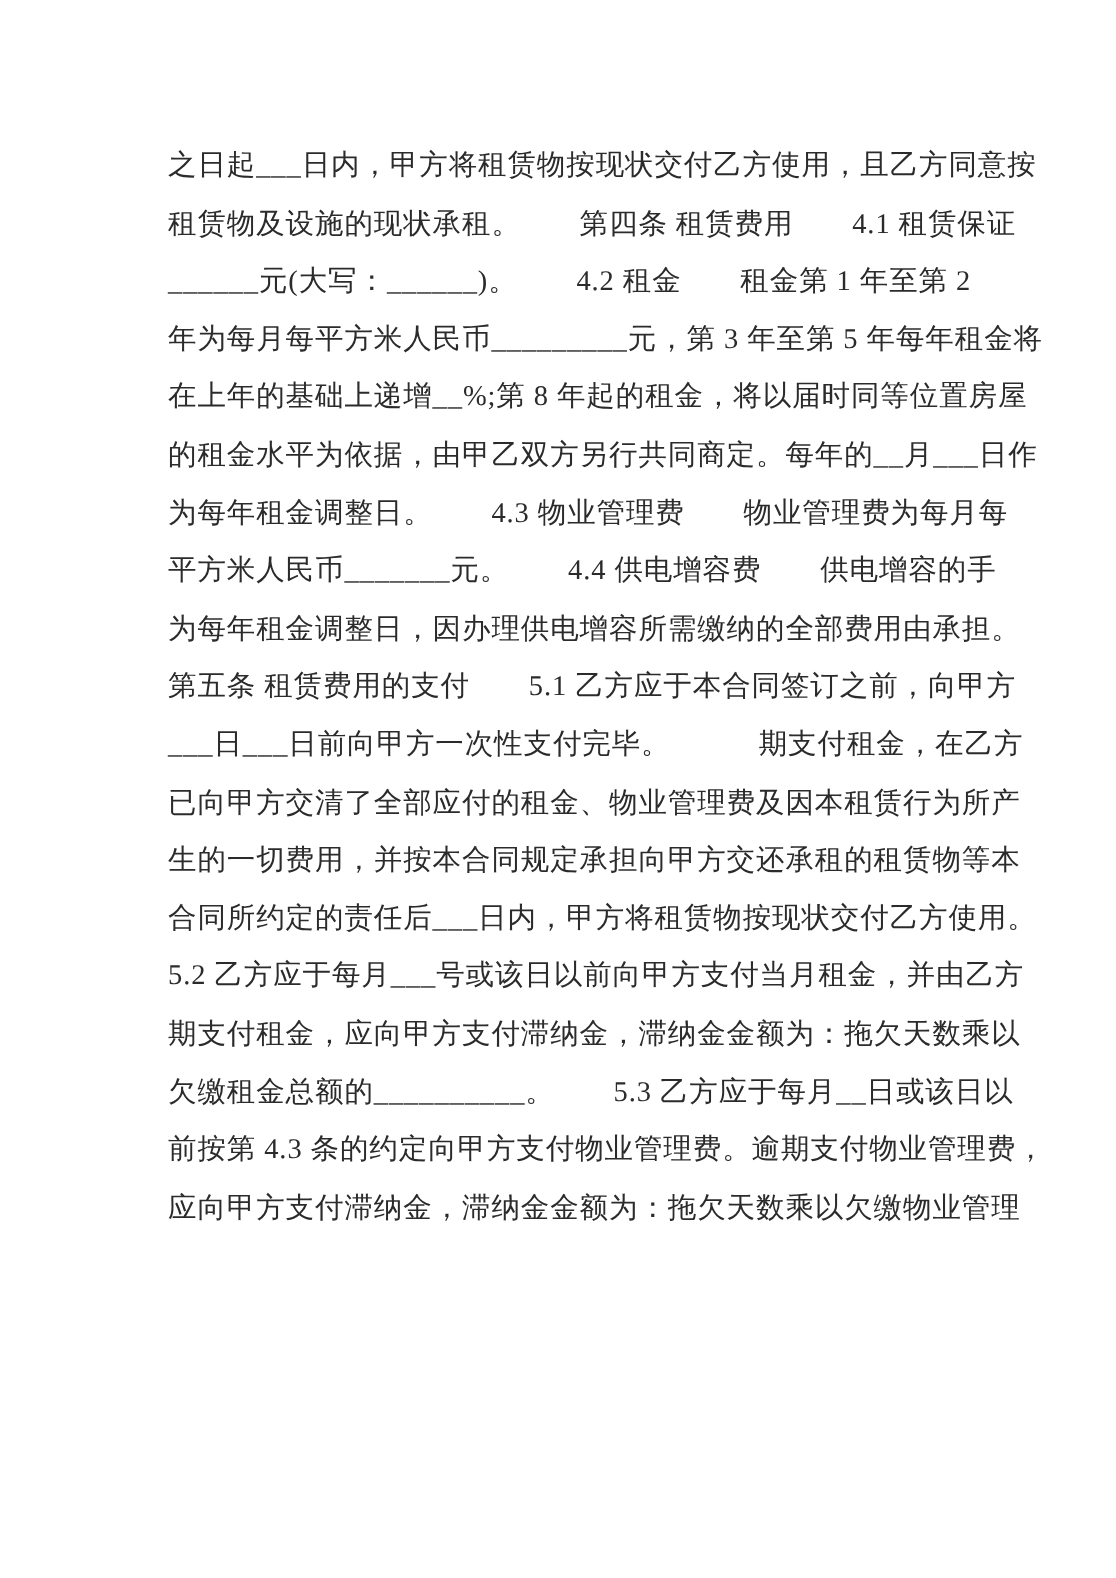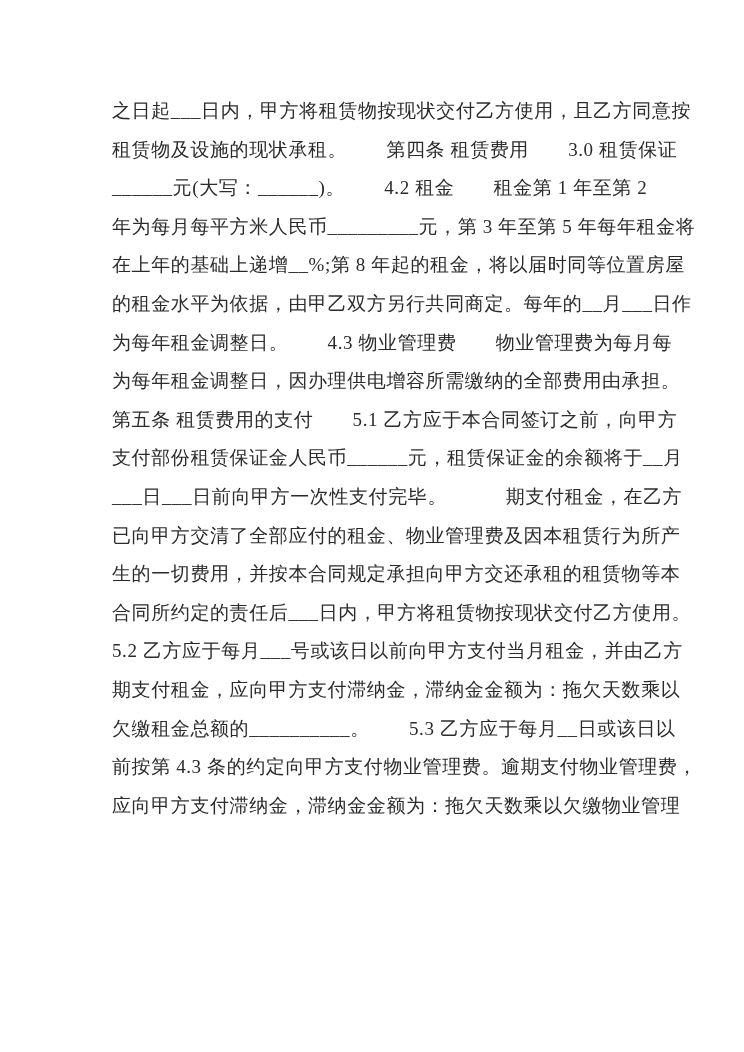--- a/index.html
+++ b/index.html
@@ -31,29 +31,29 @@
     letter-spacing: 0.6px;
     overflow: visible;
   }
 </style>
 </head>
 <body>
 
 <div class="page">
   <div class="text-block">
       <div class="line">之日起___日内，甲方将租赁物按现状交付乙方使用，且乙方同意按</div>
-      <div class="line">租赁物及设施的现状承租。　　第四条 租赁费用　　3.0 租赁保证</div>
+      <div class="line">租赁物及设施的现状承租。　　第四条 租赁费用　　4.1 租赁保证</div>
       <div class="line">______元(大写：______)。　　4.2 租金　　租金第 1 年至第 2</div>
       <div class="line">年为每月每平方米人民币_________元，第 3 年至第 5 年每年租金将</div>
       <div class="line">在上年的基础上递增__%;第 8 年起的租金，将以届时同等位置房屋</div>
       <div class="line">的租金水平为依据，由甲乙双方另行共同商定。每年的__月___日作</div>
       <div class="line">为每年租金调整日。　　4.3 物业管理费　　物业管理费为每月每</div>
+      <div class="line">平方米人民币_______元。　　4.4 供电增容费　　供电增容的手</div>
       <div class="line">为每年租金调整日，因办理供电增容所需缴纳的全部费用由承担。</div>
       <div class="line">第五条 租赁费用的支付　　5.1 乙方应于本合同签订之前，向甲方</div>
-      <div class="line">支付部份租赁保证金人民币______元，租赁保证金的余额将于__月</div>
       <div class="line">___日___日前向甲方一次性支付完毕。　　　期支付租金，在乙方</div>
       <div class="line">已向甲方交清了全部应付的租金、物业管理费及因本租赁行为所产</div>
       <div class="line">生的一切费用，并按本合同规定承担向甲方交还承租的租赁物等本</div>
       <div class="line">合同所约定的责任后___日内，甲方将租赁物按现状交付乙方使用。</div>
       <div class="line">5.2 乙方应于每月___号或该日以前向甲方支付当月租金，并由乙方</div>
       <div class="line">期支付租金，应向甲方支付滞纳金，滞纳金金额为：拖欠天数乘以</div>
       <div class="line">欠缴租金总额的__________。　　5.3 乙方应于每月__日或该日以</div>
       <div class="line">前按第 4.3 条的约定向甲方支付物业管理费。逾期支付物业管理费，</div>
       <div class="line">应向甲方支付滞纳金，滞纳金金额为：拖欠天数乘以欠缴物业管理</div>
     </div>

